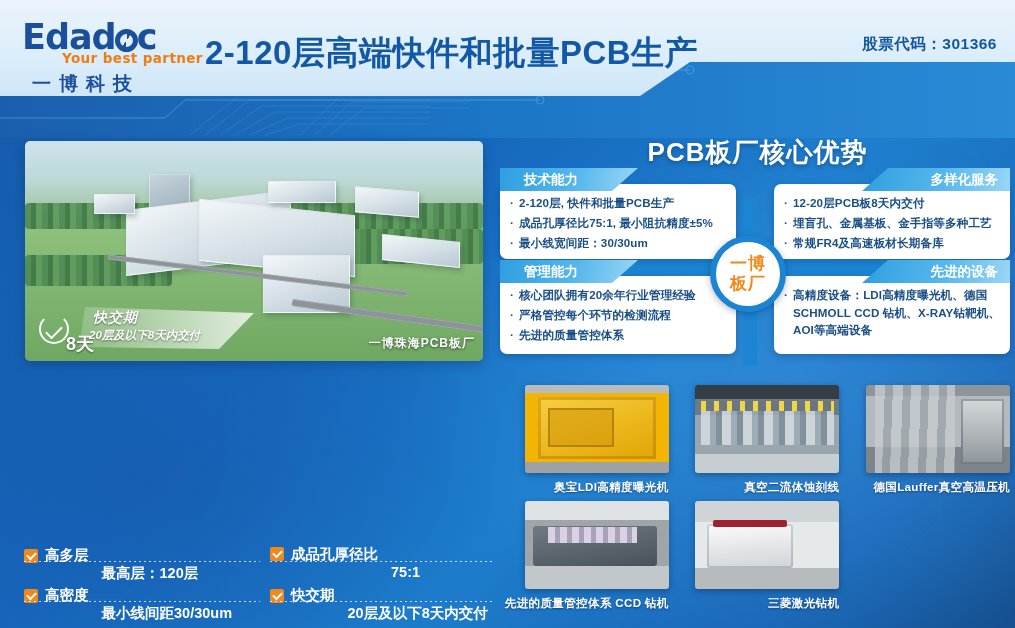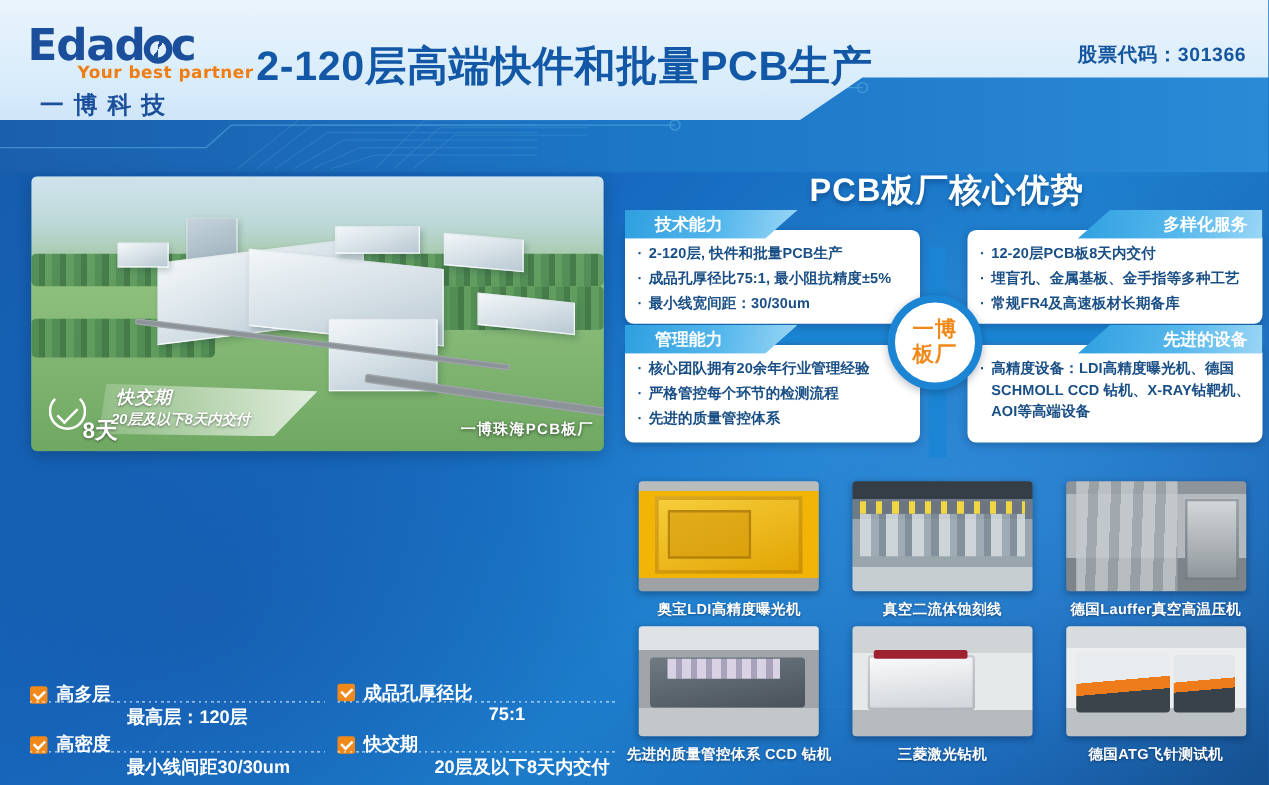--- a/index.html
+++ b/index.html
@@ -221,21 +221,21 @@
   }
   #centerBadge span {
     font-size:17px; font-weight:bold; color:#f0881a; line-height:20px; letter-spacing:1px;
   }
 
   
   #equipGrid {
     position:absolute; left:498px; top:385px; width:512px; height:232px; z-index:4;
     display:grid; grid-template-columns:repeat(3,1fr); grid-template-rows:repeat(2,116px);
   }
-  .eq { position:relative; display:flex; flex-direction:column; align-items:center; }
+  .eq { position:relative; display:flex; flex-direction:column; align-items:flex-end; }
   .eq .thumb {
     width:144px; height:88px; border-radius:3px; overflow:hidden; position:relative;
     box-shadow:0 2px 6px rgba(0,15,40,.35);
   }
   .eq .cap {
     margin-top:7px; font-size:11.6px; font-weight:bold; color:#ffffff;
     letter-spacing:.3px; white-space:nowrap;
     text-shadow:0 1px 2px rgba(0,25,60,.5);
   }
   
@@ -516,19 +516,15 @@
       <div class="cap">德国Lauffer真空高温压机</div>
     </div>
     <div class="eq">
       <div class="thumb t4"></div>
       <div class="cap">先进的质量管控体系 CCD 钻机</div>
     </div>
     <div class="eq">
       <div class="thumb t5"></div>
       <div class="cap">三菱激光钻机</div>
     </div>
-    <div class="eq">
-      <div class="thumb t6"></div>
-      <div class="cap">德国ATG飞针测试机</div>
-    </div>
   </div>
 
 </div>
 
 </body></html>

